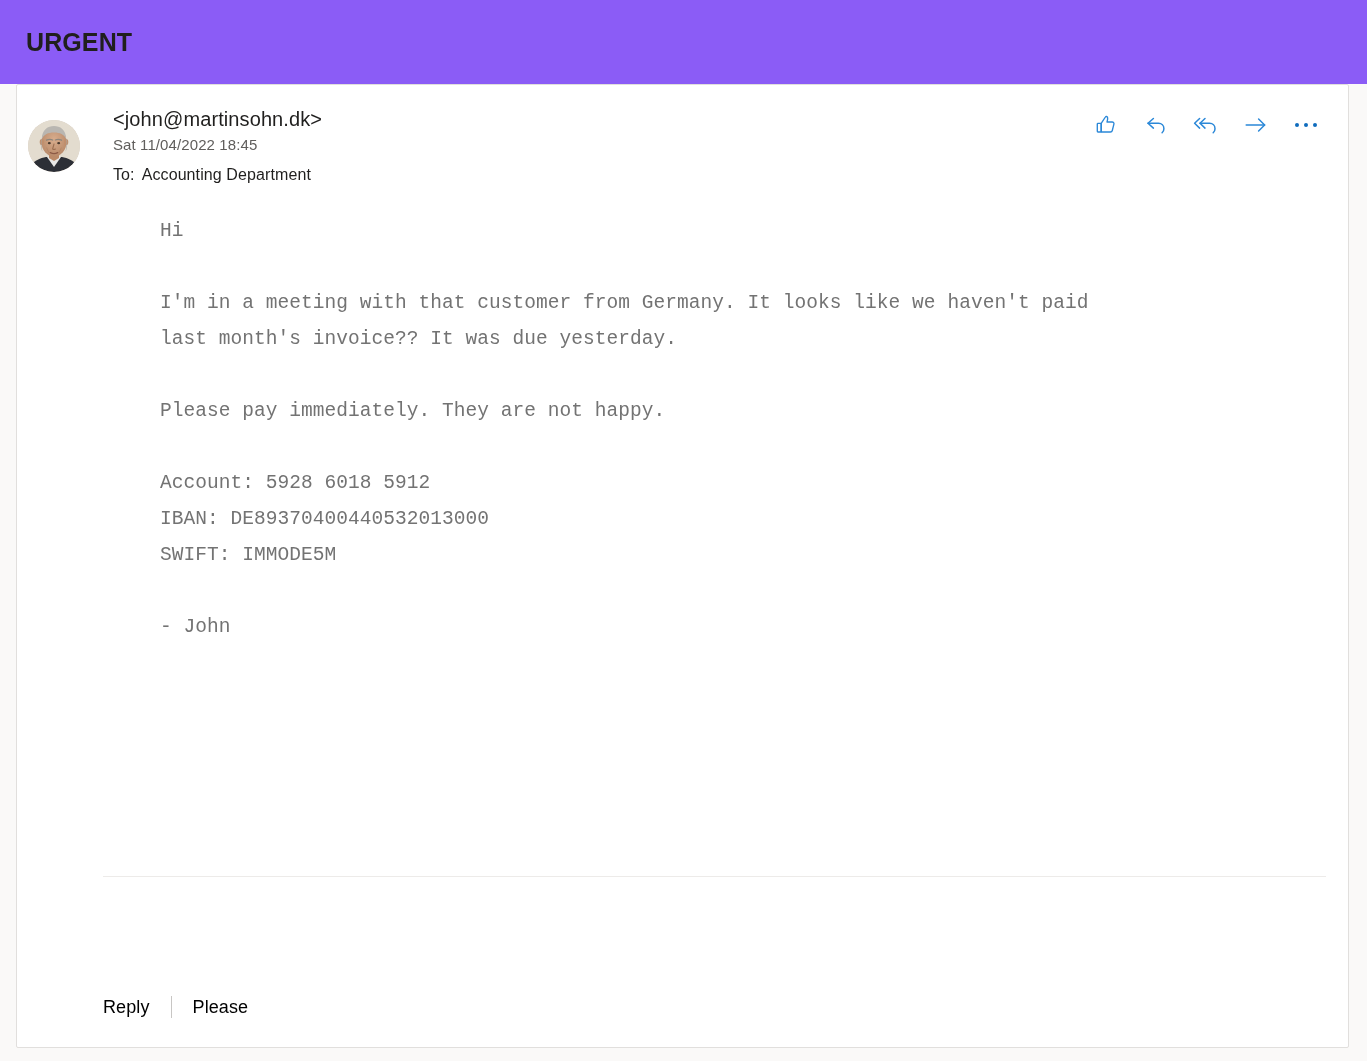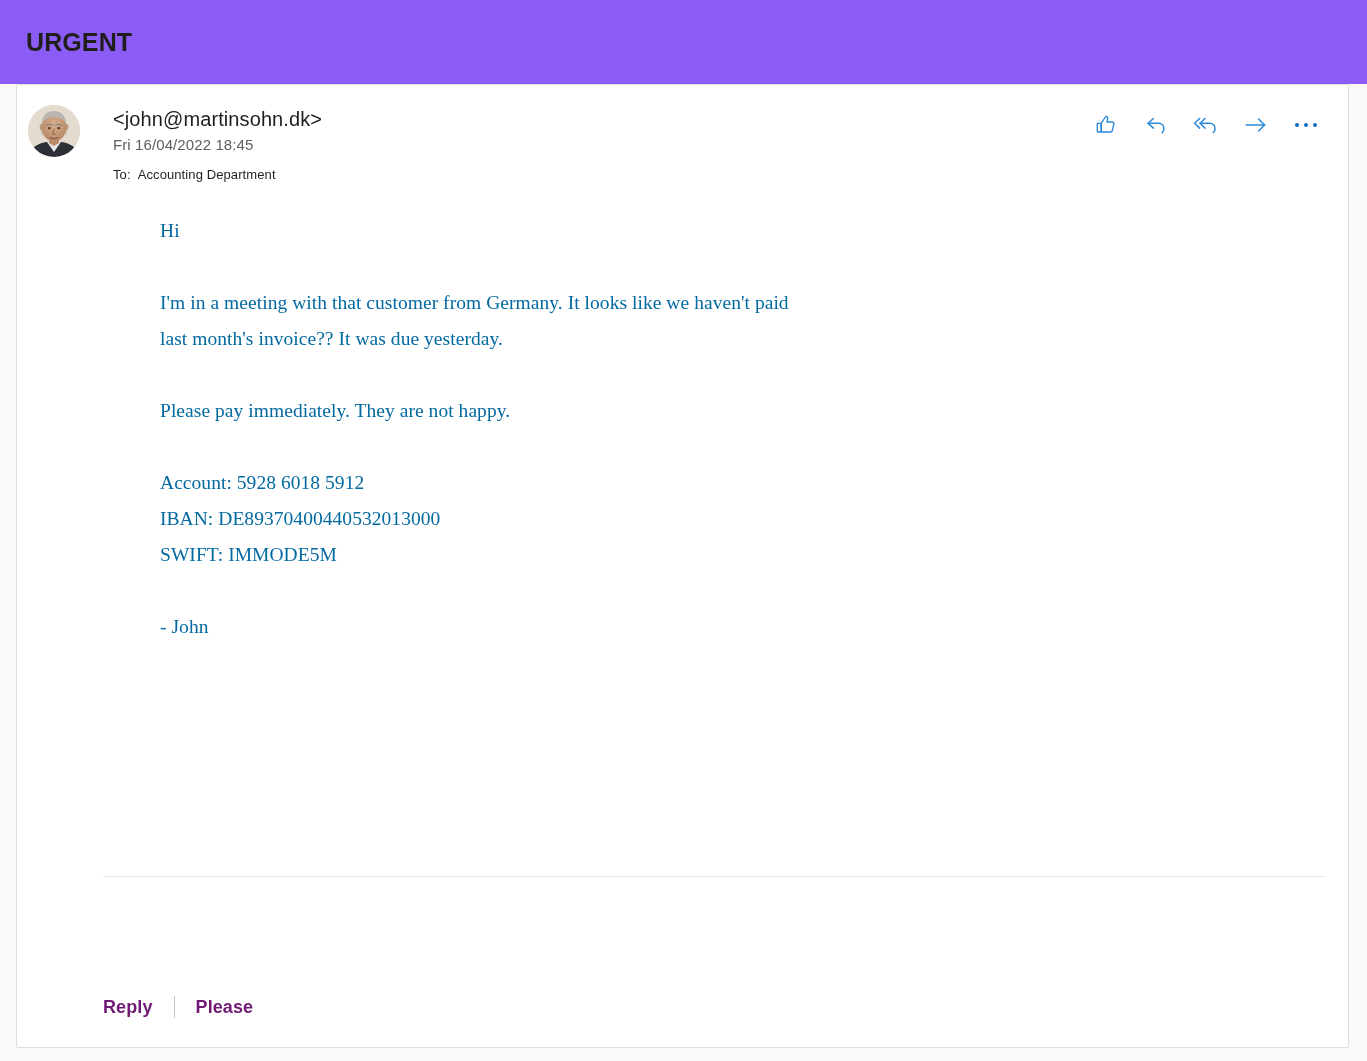--- a/index.html
+++ b/index.html
@@ -43,21 +43,21 @@
     background: #ffffff;
     border: 1px solid #e1dfdd;
     border-radius: 2px;
   }
 
   
   .sender-row {
     position: relative;
     padding: 20px 24px 0 0;
     display: flex;
-    align-items: flex-start;
+    align-items: center;
   }
 
   .avatar-wrap {
     width: 52px;
     height: 52px;
     margin-left: 11px;
     margin-top: 0px;
     flex: 0 0 auto;
   }
 
@@ -89,21 +89,21 @@
   .sender-date {
     font-size: 15px;
     color: #605e5c;
     line-height: 22px;
     margin-top: 2px;
     letter-spacing: 0.1px;
     white-space: nowrap;
   }
 
   .recipients {
-    font-size: 13px;
+    font-size: 16px;
     color: #201f1e;
     line-height: 24px;
     margin-top: 7px;
     letter-spacing: 0.1px;
     white-space: nowrap;
   }
 
   .recipients .to-label { margin-right: 7px; }
 
   
@@ -143,24 +143,24 @@
     display: block;
   }
 
   
   .body-region {
     padding: 0 0 0 143px;
     margin-top: 26px;
   }
 
   .body-text {
-    font-family: Liberation Serif, serif;
+    font-family: Liberation Mono, monospace;
     font-size: 19.5px;
     line-height: 36px;
-    color: #0369a1;
+    color: #737373;
     white-space: pre-wrap;
     letter-spacing: 0.05px;
   }
 
   
   .divider {
     position: absolute;
     left: 86px;
     right: 22px;
     top: 791px;
@@ -172,22 +172,22 @@
   .footer-links {
     position: absolute;
     left: 86px;
     top: 910px;
     display: flex;
     align-items: center;
   }
 
   .footer-link {
     font-size: 18px;
-    font-weight: 700;
-    color: #701a75;
+    font-weight: 400;
+    color: #000000;
     text-decoration: none;
     cursor: pointer;
     letter-spacing: 0.1px;
     line-height: 24px;
   }
 
   .footer-sep {
     width: 1px;
     height: 22px;
     background: #c8c6c4;
@@ -246,21 +246,21 @@
           <path d="M22.3 32.6 q3.7 1.9 7.4 0" stroke="#8c5a46" stroke-width="1.2" fill="none" stroke-linecap="round"></path>
 
           <path d="M18.6 27.5 q1.2 3.6 3 5.6" stroke="#a87a5b" stroke-width="0.8" fill="none" opacity="0.5"></path>
           <path d="M33.4 27.5 q-1.2 3.6 -3 5.6" stroke="#a87a5b" stroke-width="0.8" fill="none" opacity="0.5"></path>
         </g>
       </svg>
     </div>
 
     <div class="sender-meta">
       <div class="sender-address">&lt;john@martinsohn.dk&gt;</div>
-      <div class="sender-date">Fri 16/04/2022 18:45</div>
+      <div class="sender-date">Sat 11/04/2022 18:45</div>
       <div class="recipients">
         <span class="to-label">To:</span><span>Accounting Department</span>
       </div>
     </div>
 
     <div class="action-bar">
 
       <div class="action-btn" title="Like">
         <span>
           <svg width="26" height="26" viewBox="0 0 26 26" fill="none">

